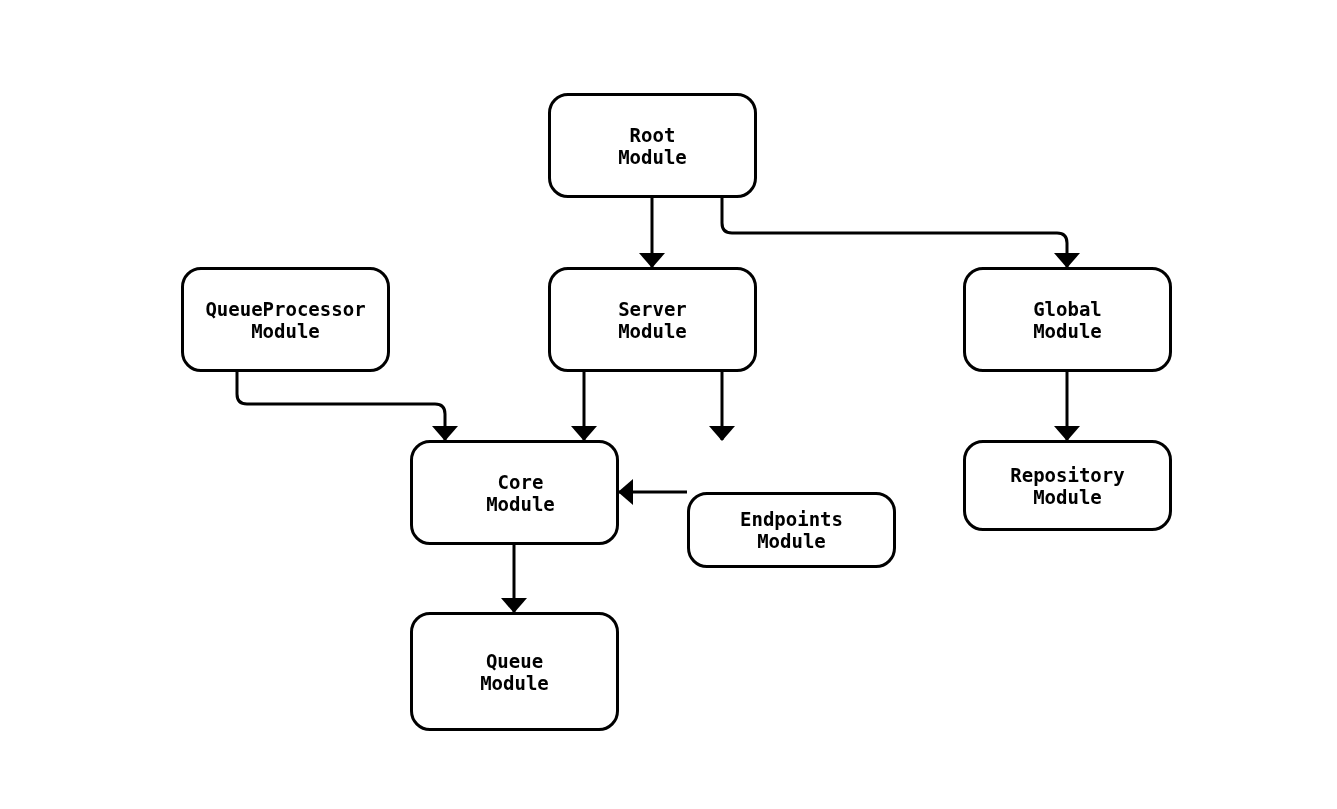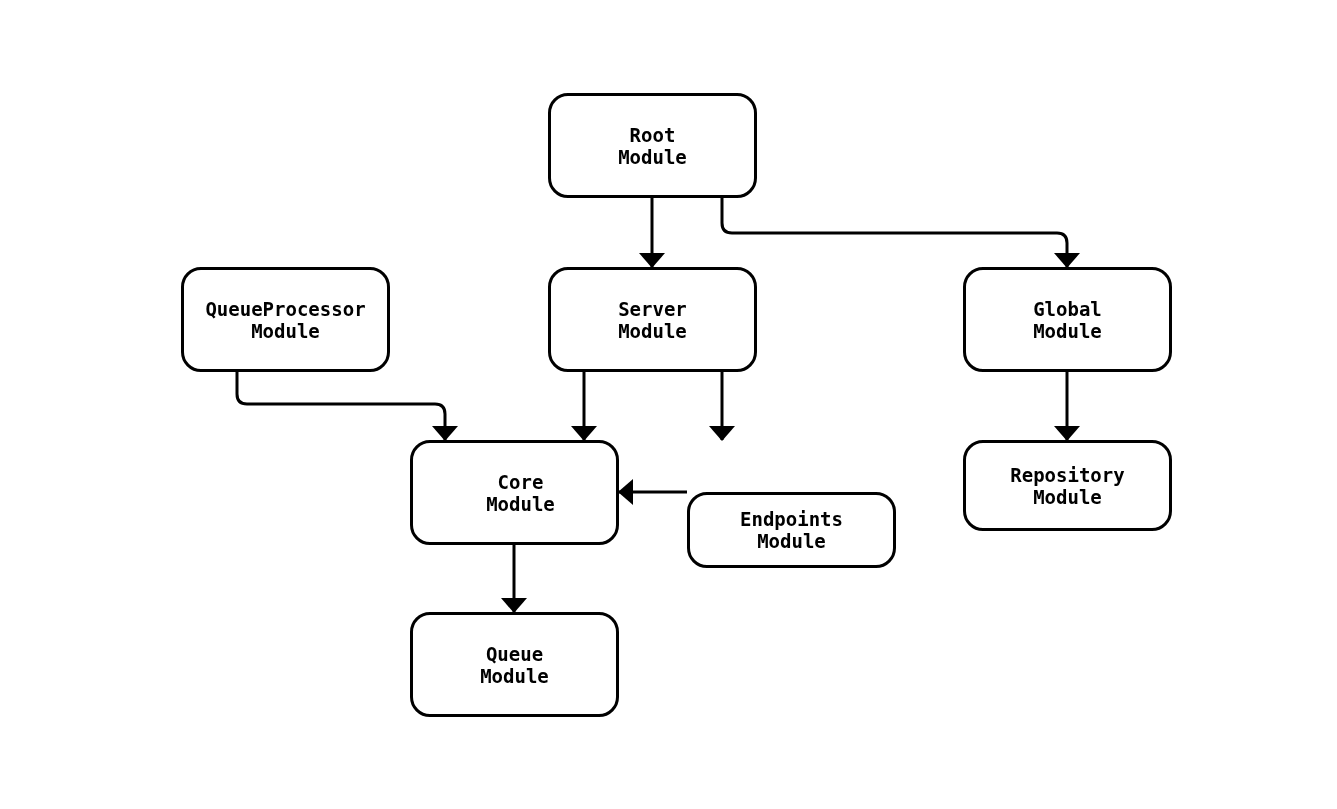--- a/index.html
+++ b/index.html
@@ -98,17 +98,17 @@
       <div class="node-label-line">Module</div>
     </div>
     <div class="node" style="left: 687px; top: 460px; width: 209px; height: 76px; margin-top: 32px;">
       <div class="node-label-line">Endpoints</div>
       <div class="node-label-line">Module</div>
     </div>
     <div class="node" style="left: 963px; top: 440px; width: 209px; height: 91px;">
       <div class="node-label-line">Repository</div>
       <div class="node-label-line">Module</div>
     </div>
-    <div class="node" style="left: 410px; top: 612px; width: 209px; height: 105px;">
+    <div class="node" style="left: 410px; top: 612px; width: 209px; height: 119px;">
       <div class="node-label-line">Queue</div>
       <div class="node-label-line">Module</div>
     </div>
   </div>
 
 </body></html>

